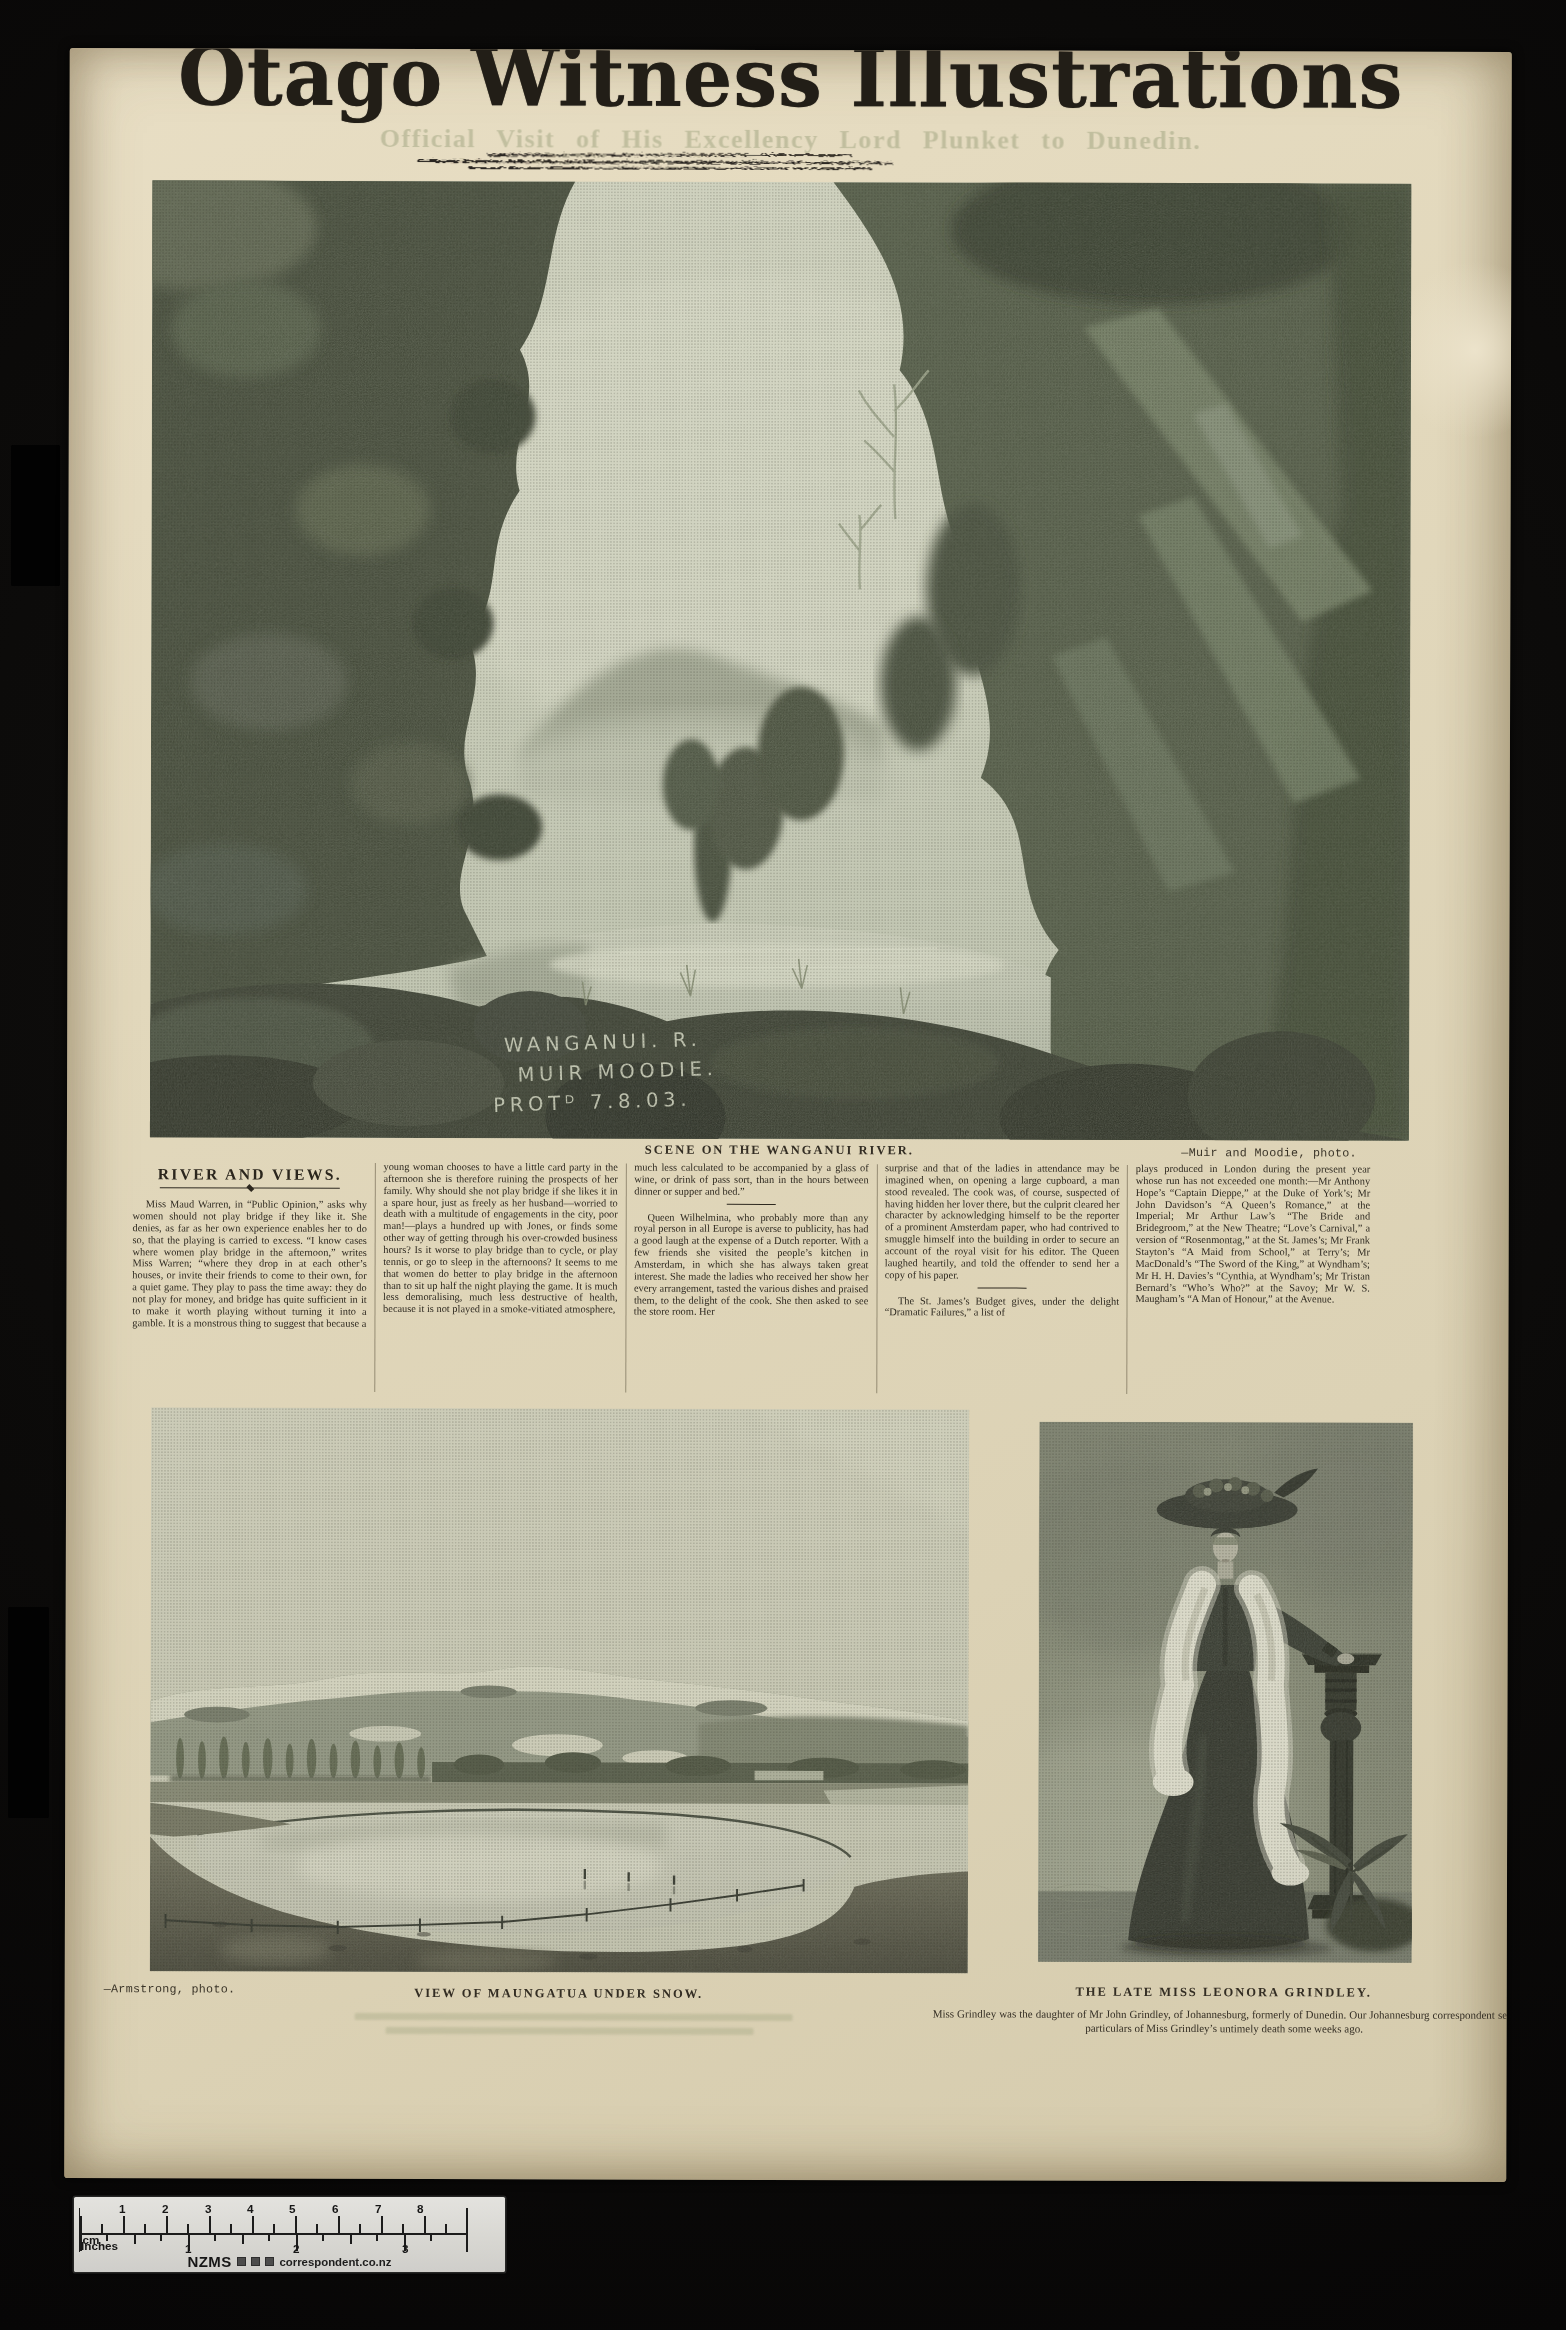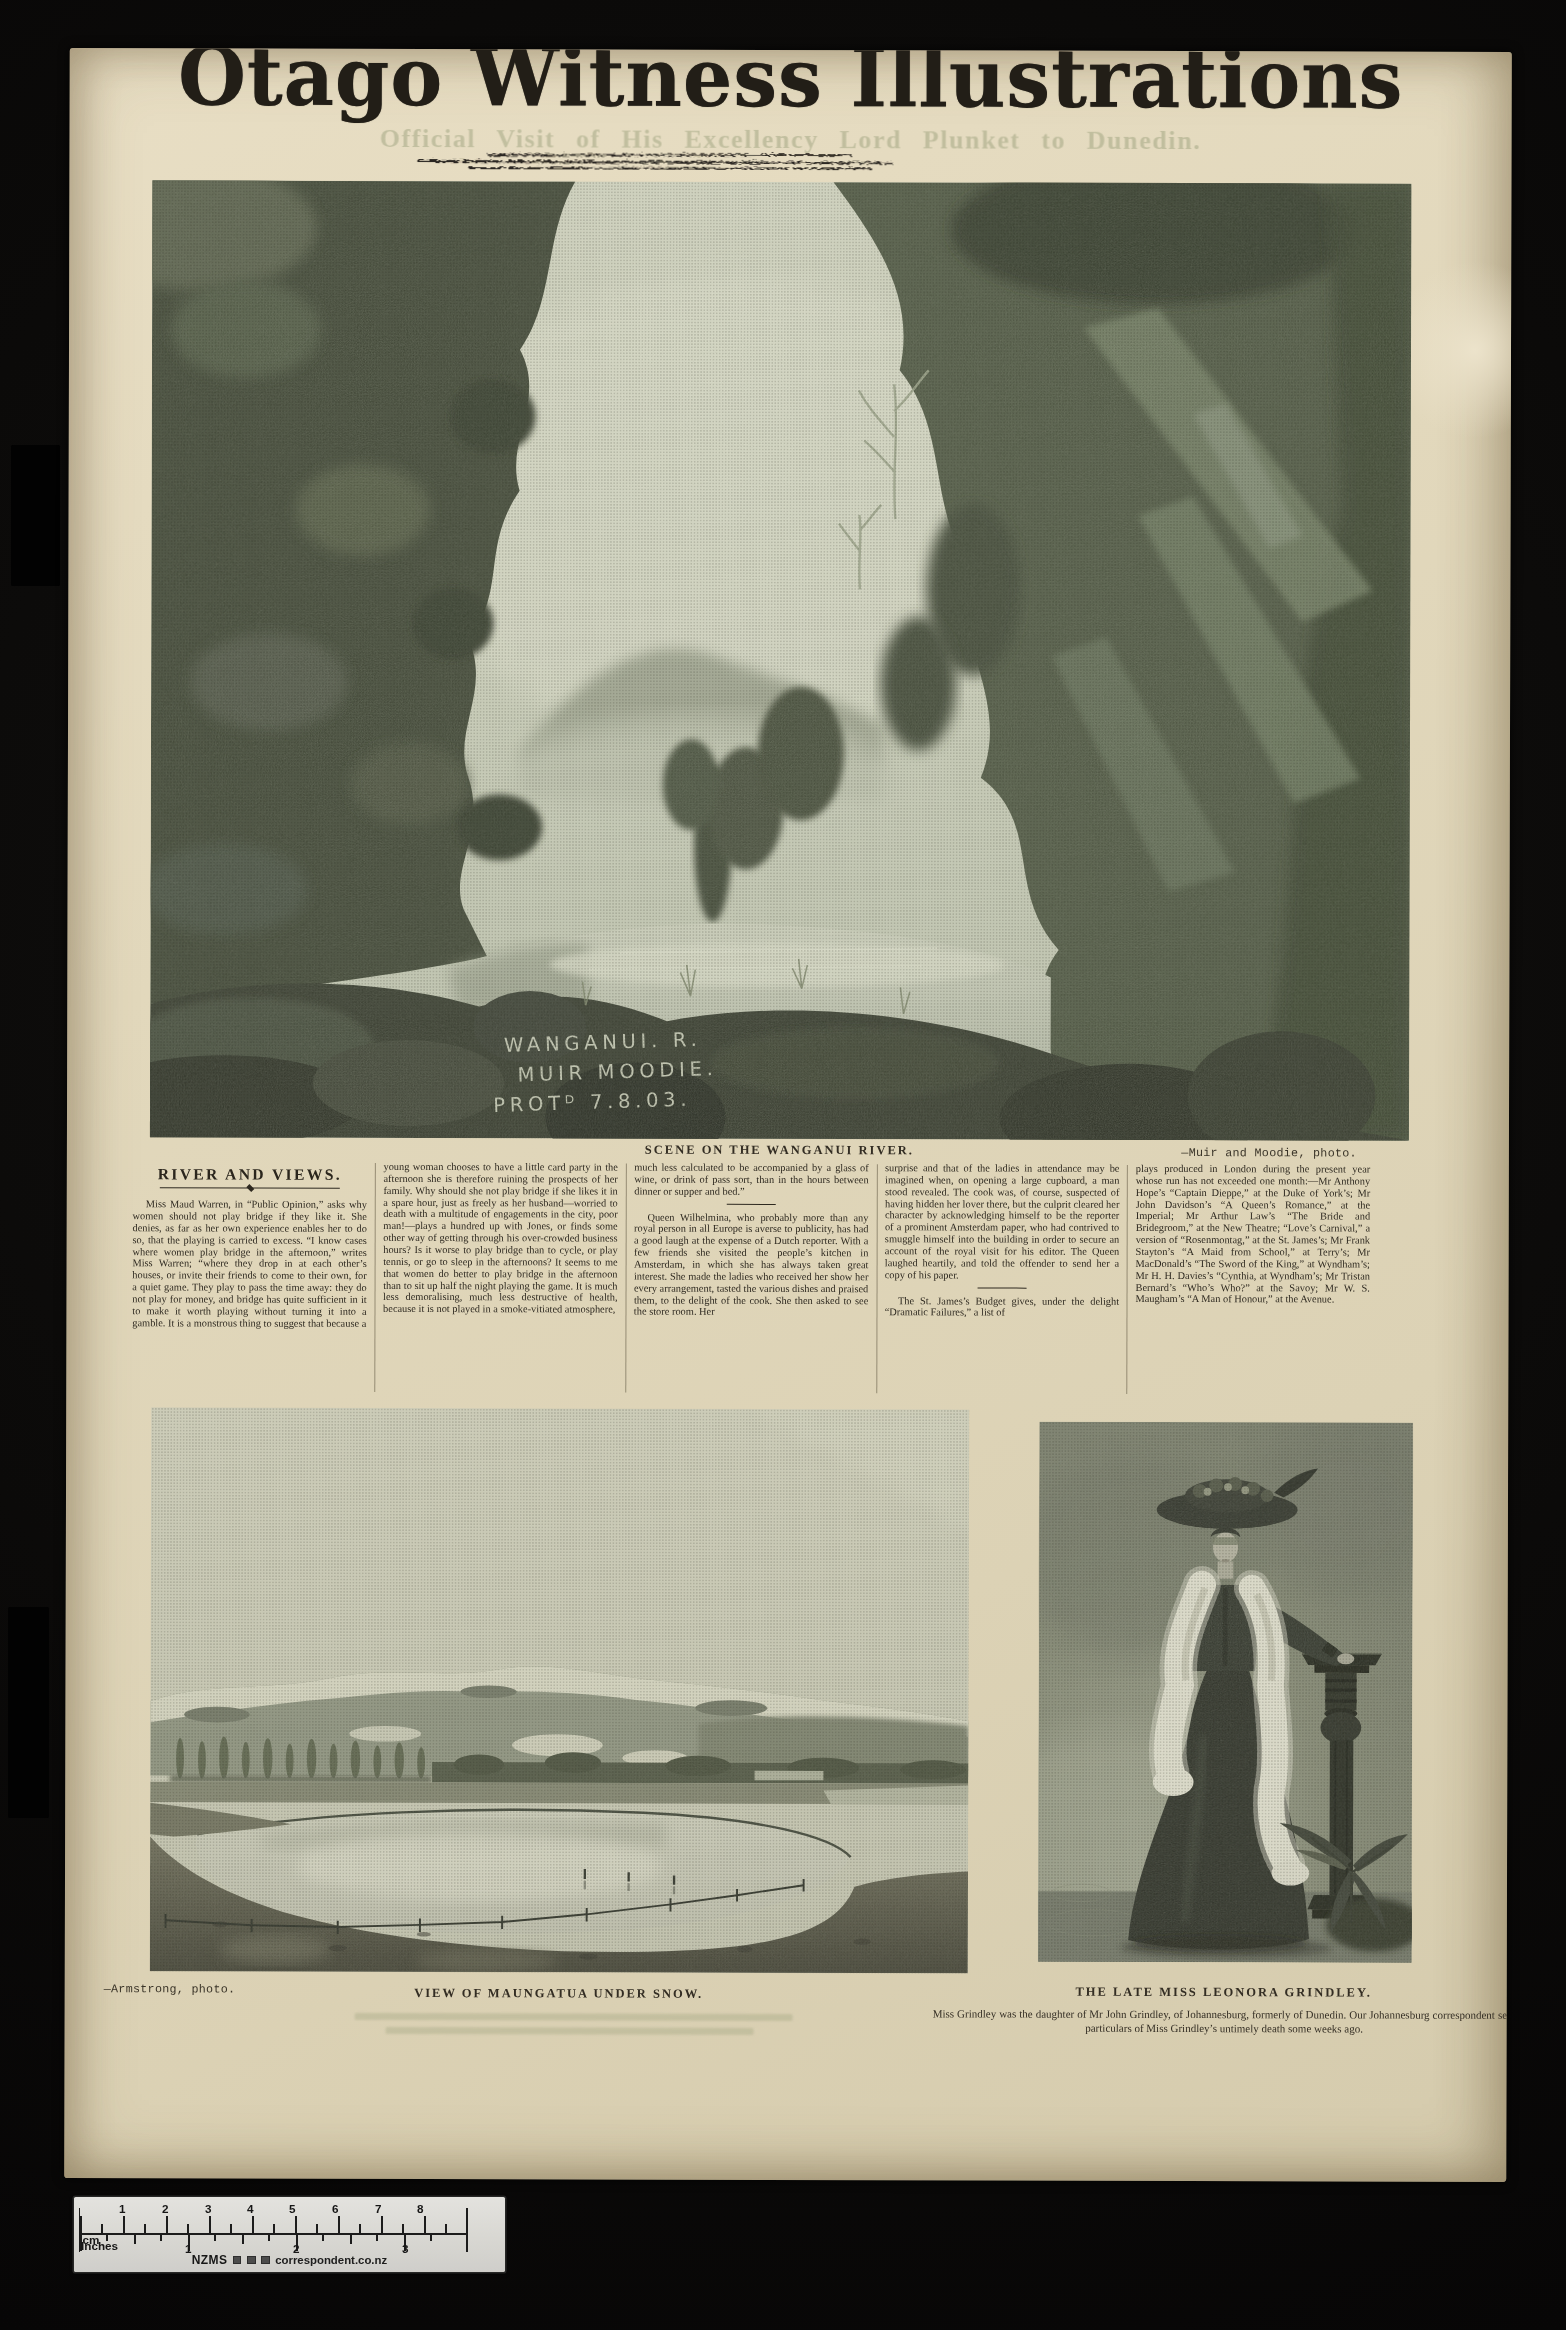--- a/index.html
+++ b/index.html
@@ -51,21 +51,21 @@
   
   .ruler{left:74px;top:2197px;width:431px;height:75px;
     background:linear-gradient(180deg,#e3e2de 0%,#d8d7d2 55%,#cfceca 100%);
     border-radius:1.6px;box-shadow:0 0 0 1.6px #262625, 0 1.6px 4.7px rgba(0,0,0,.7);
     font-family:"Liberation Sans",sans-serif;color:#161616;}
   .tick{position:absolute;}
   .r-num{position:absolute;font-size:11.7px;font-weight:700;}
   .r-label{position:absolute;font-size:11.7px;font-weight:700;}
   .brand{position:absolute;left:0;top:56px;width:100%;display:flex;align-items:center;
     justify-content:center;gap:5.5px;}
-  .brand .nm{font-size:12px;font-weight:800;letter-spacing:0.4px;}
+  .brand .nm{font-size:15px;font-weight:800;letter-spacing:0.4px;}
   .brand .sq{width:8.6px;height:8.6px;background:#4c4c4c;border:1.3px solid #2e2e2e;box-sizing:border-box;}
   .brand .url{font-size:11.4px;font-weight:700;color:#1d1d1d;}
 </style>
 </head>
 <body>
 
 <div class="abs scan-bg"></div>
 <div class="abs tape" style="left:11px;top:445px;width:49px;height:141px;"></div>
 <div class="abs tape" style="left:7.8px;top:1607px;width:41px;height:211px;"></div>
 

